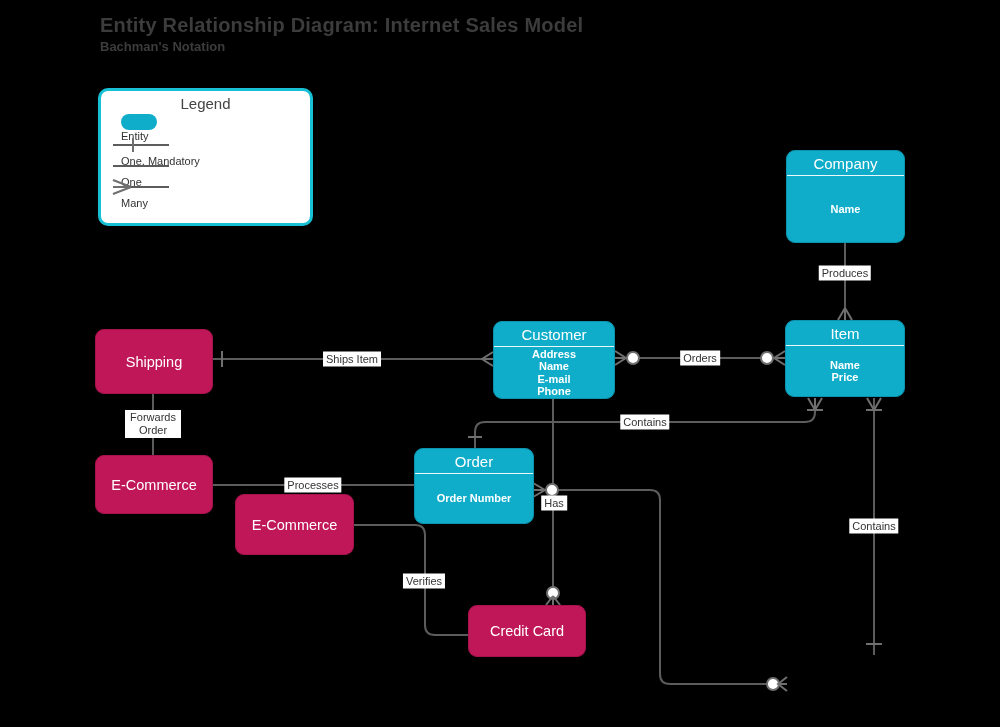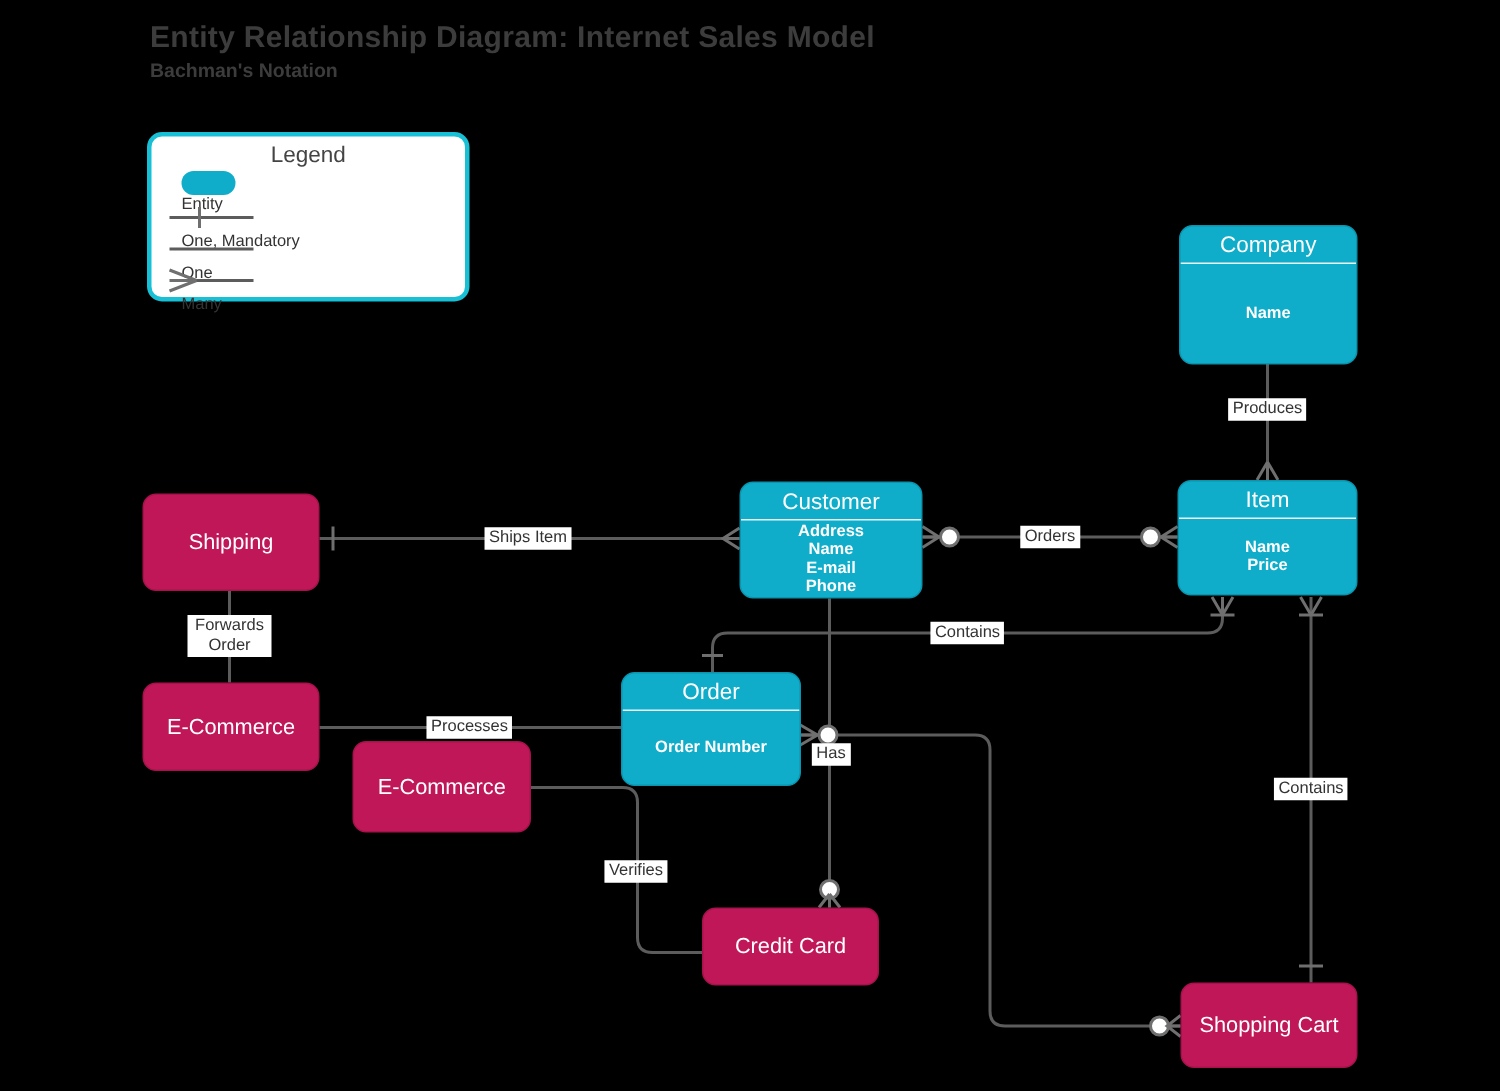--- a/index.html
+++ b/index.html
@@ -21,21 +21,21 @@
   svg.wires{position:absolute;left:0;top:0;pointer-events:none;}
   .wire{stroke:var(--line);stroke-width:2;fill:none;}
   .mark{stroke:var(--marker);stroke-width:2;fill:none;}
   .dot{fill:#ffffff;stroke:var(--marker);stroke-width:2;}
 
   .page-title{position:absolute;left:100px;top:14px;color:var(--title-fg);
     font-size:20px;font-weight:bold;letter-spacing:.2px;}
   .page-subtitle{position:absolute;left:100px;top:39px;color:var(--title-fg);
     font-size:13px;font-weight:bold;}
 
-  .legend{position:absolute;left:98px;top:88px;width:215px;height:113px;
+  .legend{position:absolute;left:98px;top:88px;width:215px;height:138px;
     background:#ffffff;border:3px solid var(--legend-border);border-radius:10px;
     padding:4px 0 0 0;}
   .legend-title{text-align:center;color:#444;font-size:15px;margin-bottom:2px;}
   .legend-row{display:flex;align-items:flex-start;height:21px;padding-left:8px;flex-direction:column;}
   .legend-sym{width:62px;display:flex;align-items:center;justify-content:flex-start;}
   .legend-swatch{width:36px;height:16px;background:var(--teal);border-radius:8px;margin-left:12px;}
   .legend-label{color:#333;font-size:11px;padding-left:12px;}
 
   .entity{position:absolute;border-radius:9px;color:#fff;overflow:hidden;}
   .entity.teal{background:var(--teal);border:1px solid var(--teal-border);
@@ -202,23 +202,20 @@
   </div>
   <div class="entity pink" style="left:95px;top:455px;width:118px;height:59px">
     <div class="ent-label">E-Commerce</div>
   </div>
   <div class="entity pink" style="left:235px;top:494px;width:119px;height:61px">
     <div class="ent-label">E-Commerce</div>
   </div>
   <div class="entity pink" style="left:468px;top:605px;width:118px;height:52px">
     <div class="ent-label">Credit Card</div>
   </div>
-  <div class="entity pink" style="left:787px;top:655px;width:118px;height:57px">
-    <div class="ent-label">Shopping Cart</div>
-  </div>
 
   <div class="rel-label" style="left:845px;top:273px">Produces</div>
   <div class="rel-label" style="left:700px;top:358px">Orders</div>
   <div class="rel-label" style="left:352px;top:359px">Ships Item</div>
   <div class="rel-label" style="left:645px;top:422px">Contains</div>
   <div class="rel-label wrap" style="left:153px;top:424px">Forwards Order</div>
   <div class="rel-label" style="left:313px;top:485px">Processes</div>
   <div class="rel-label" style="left:554px;top:503px">Has</div>
   <div class="rel-label" style="left:424px;top:581px">Verifies</div>
   <div class="rel-label" style="left:874px;top:526px">Contains</div>

